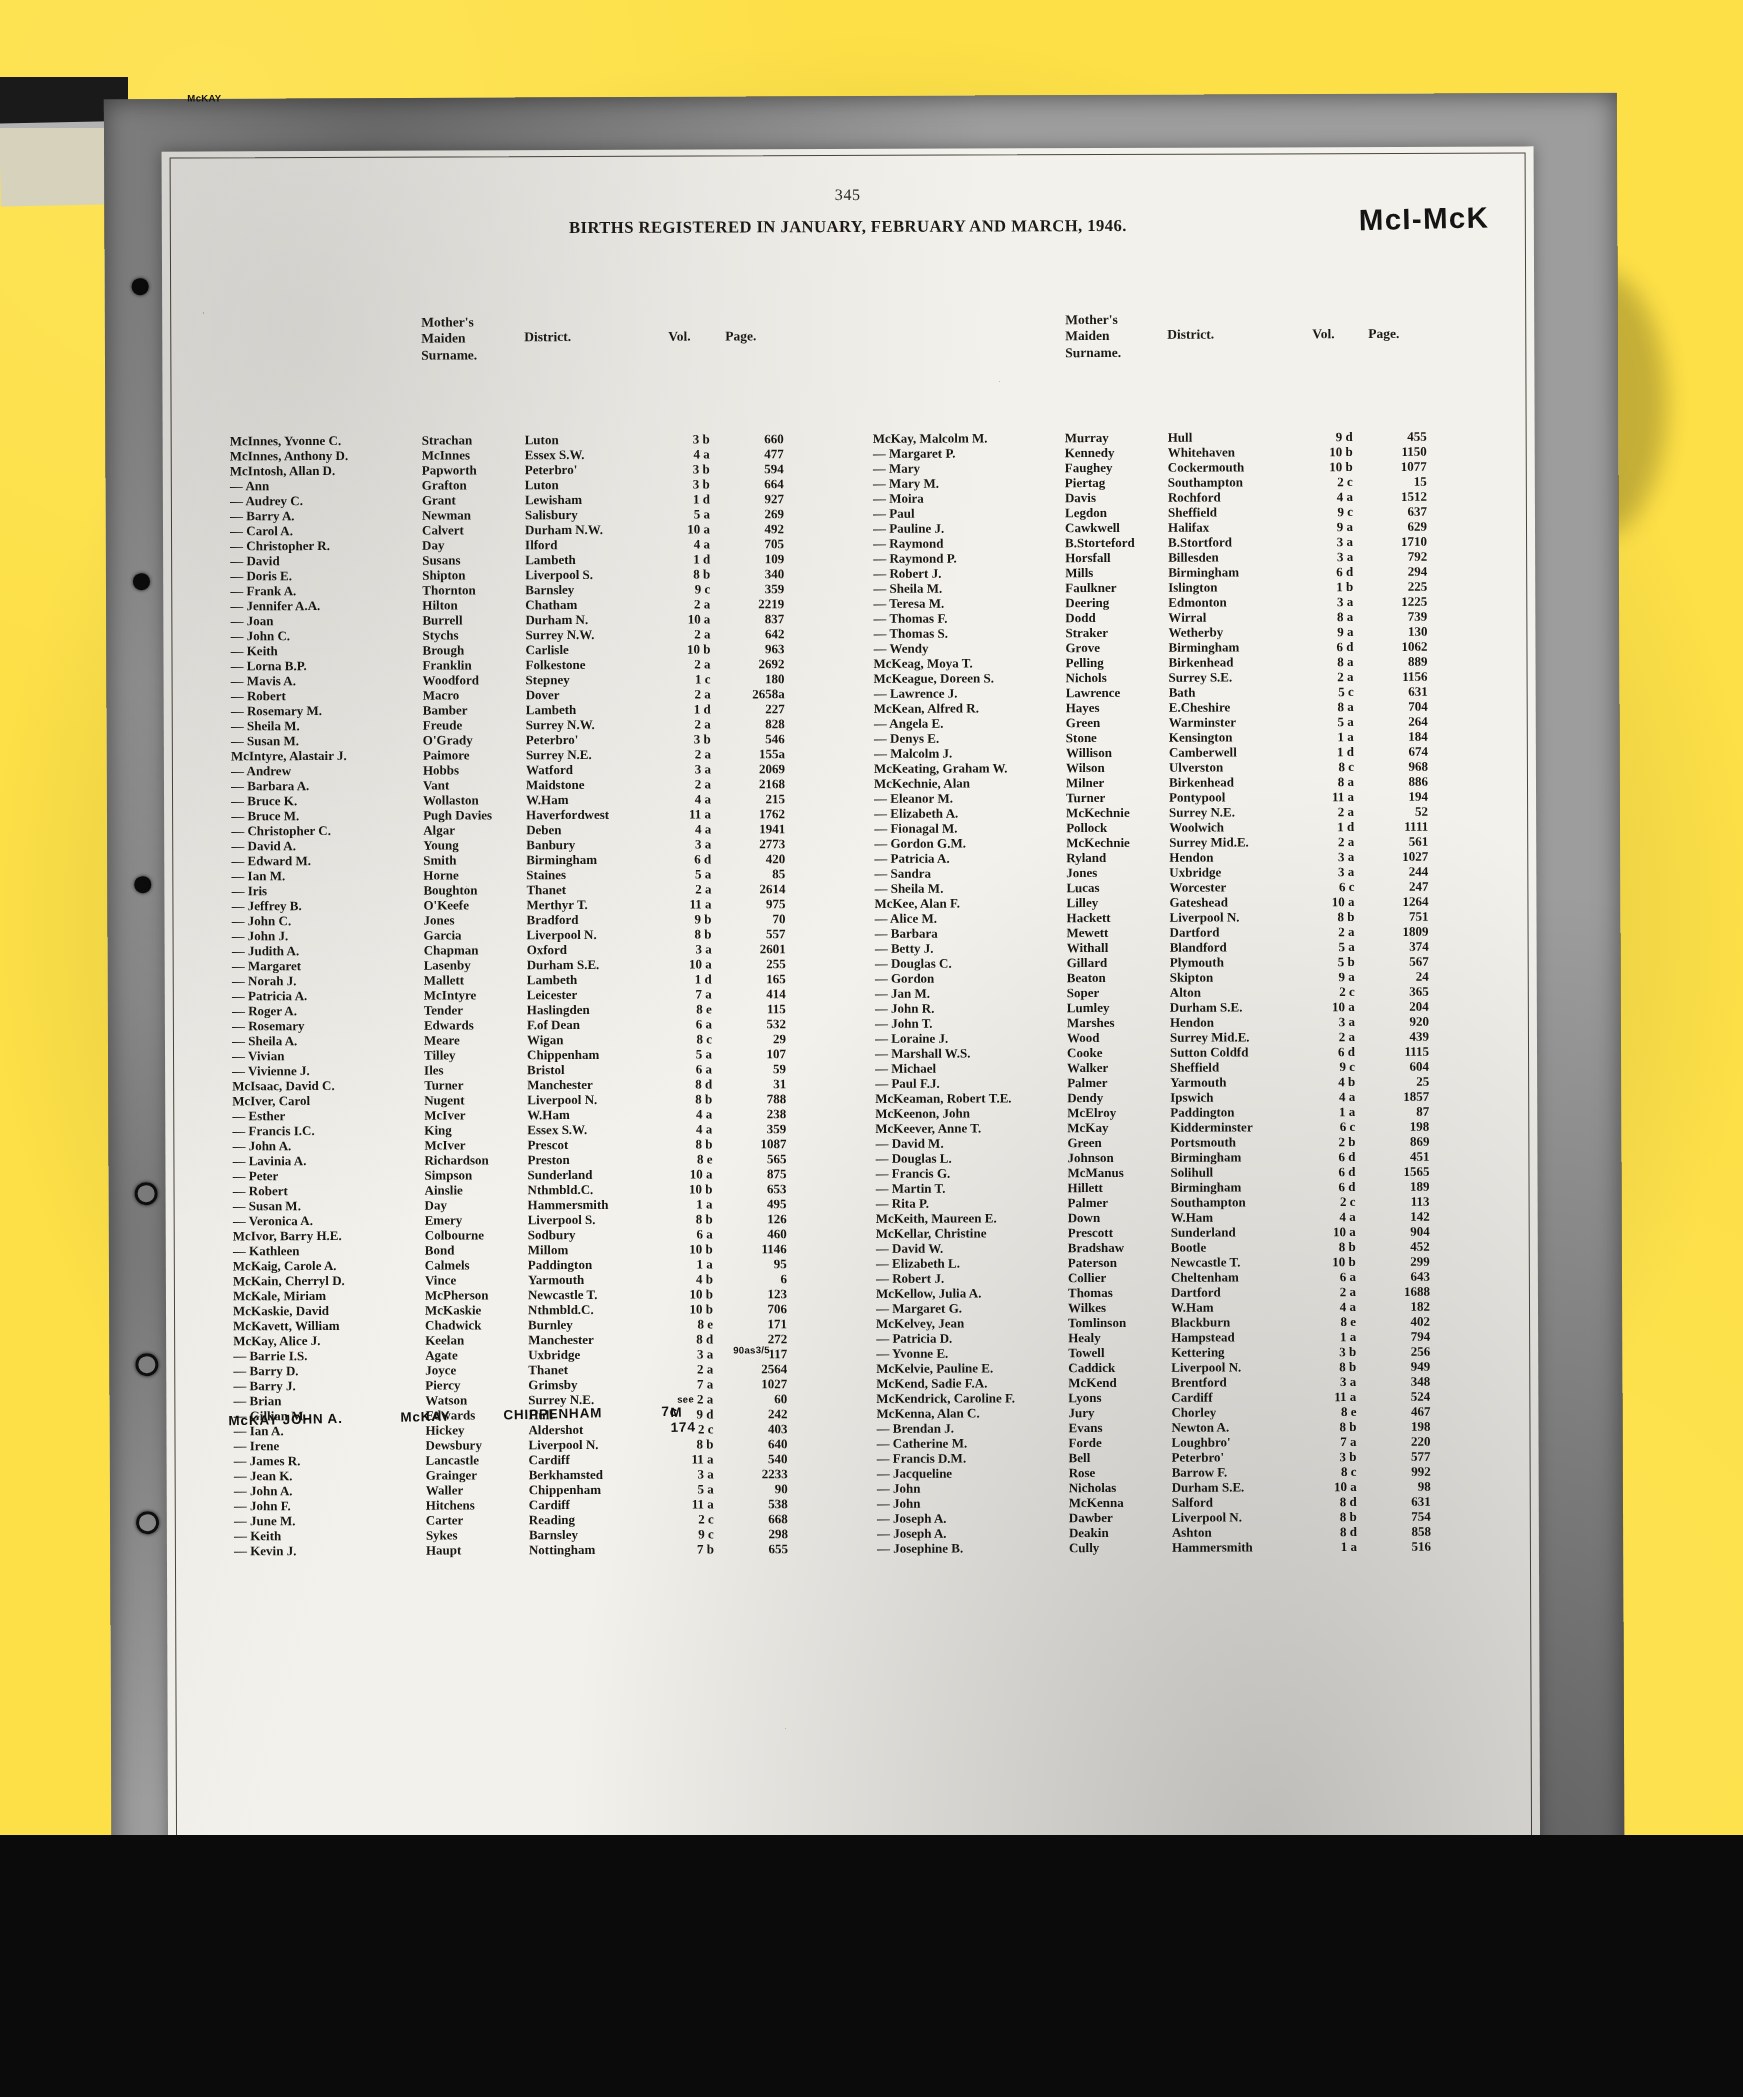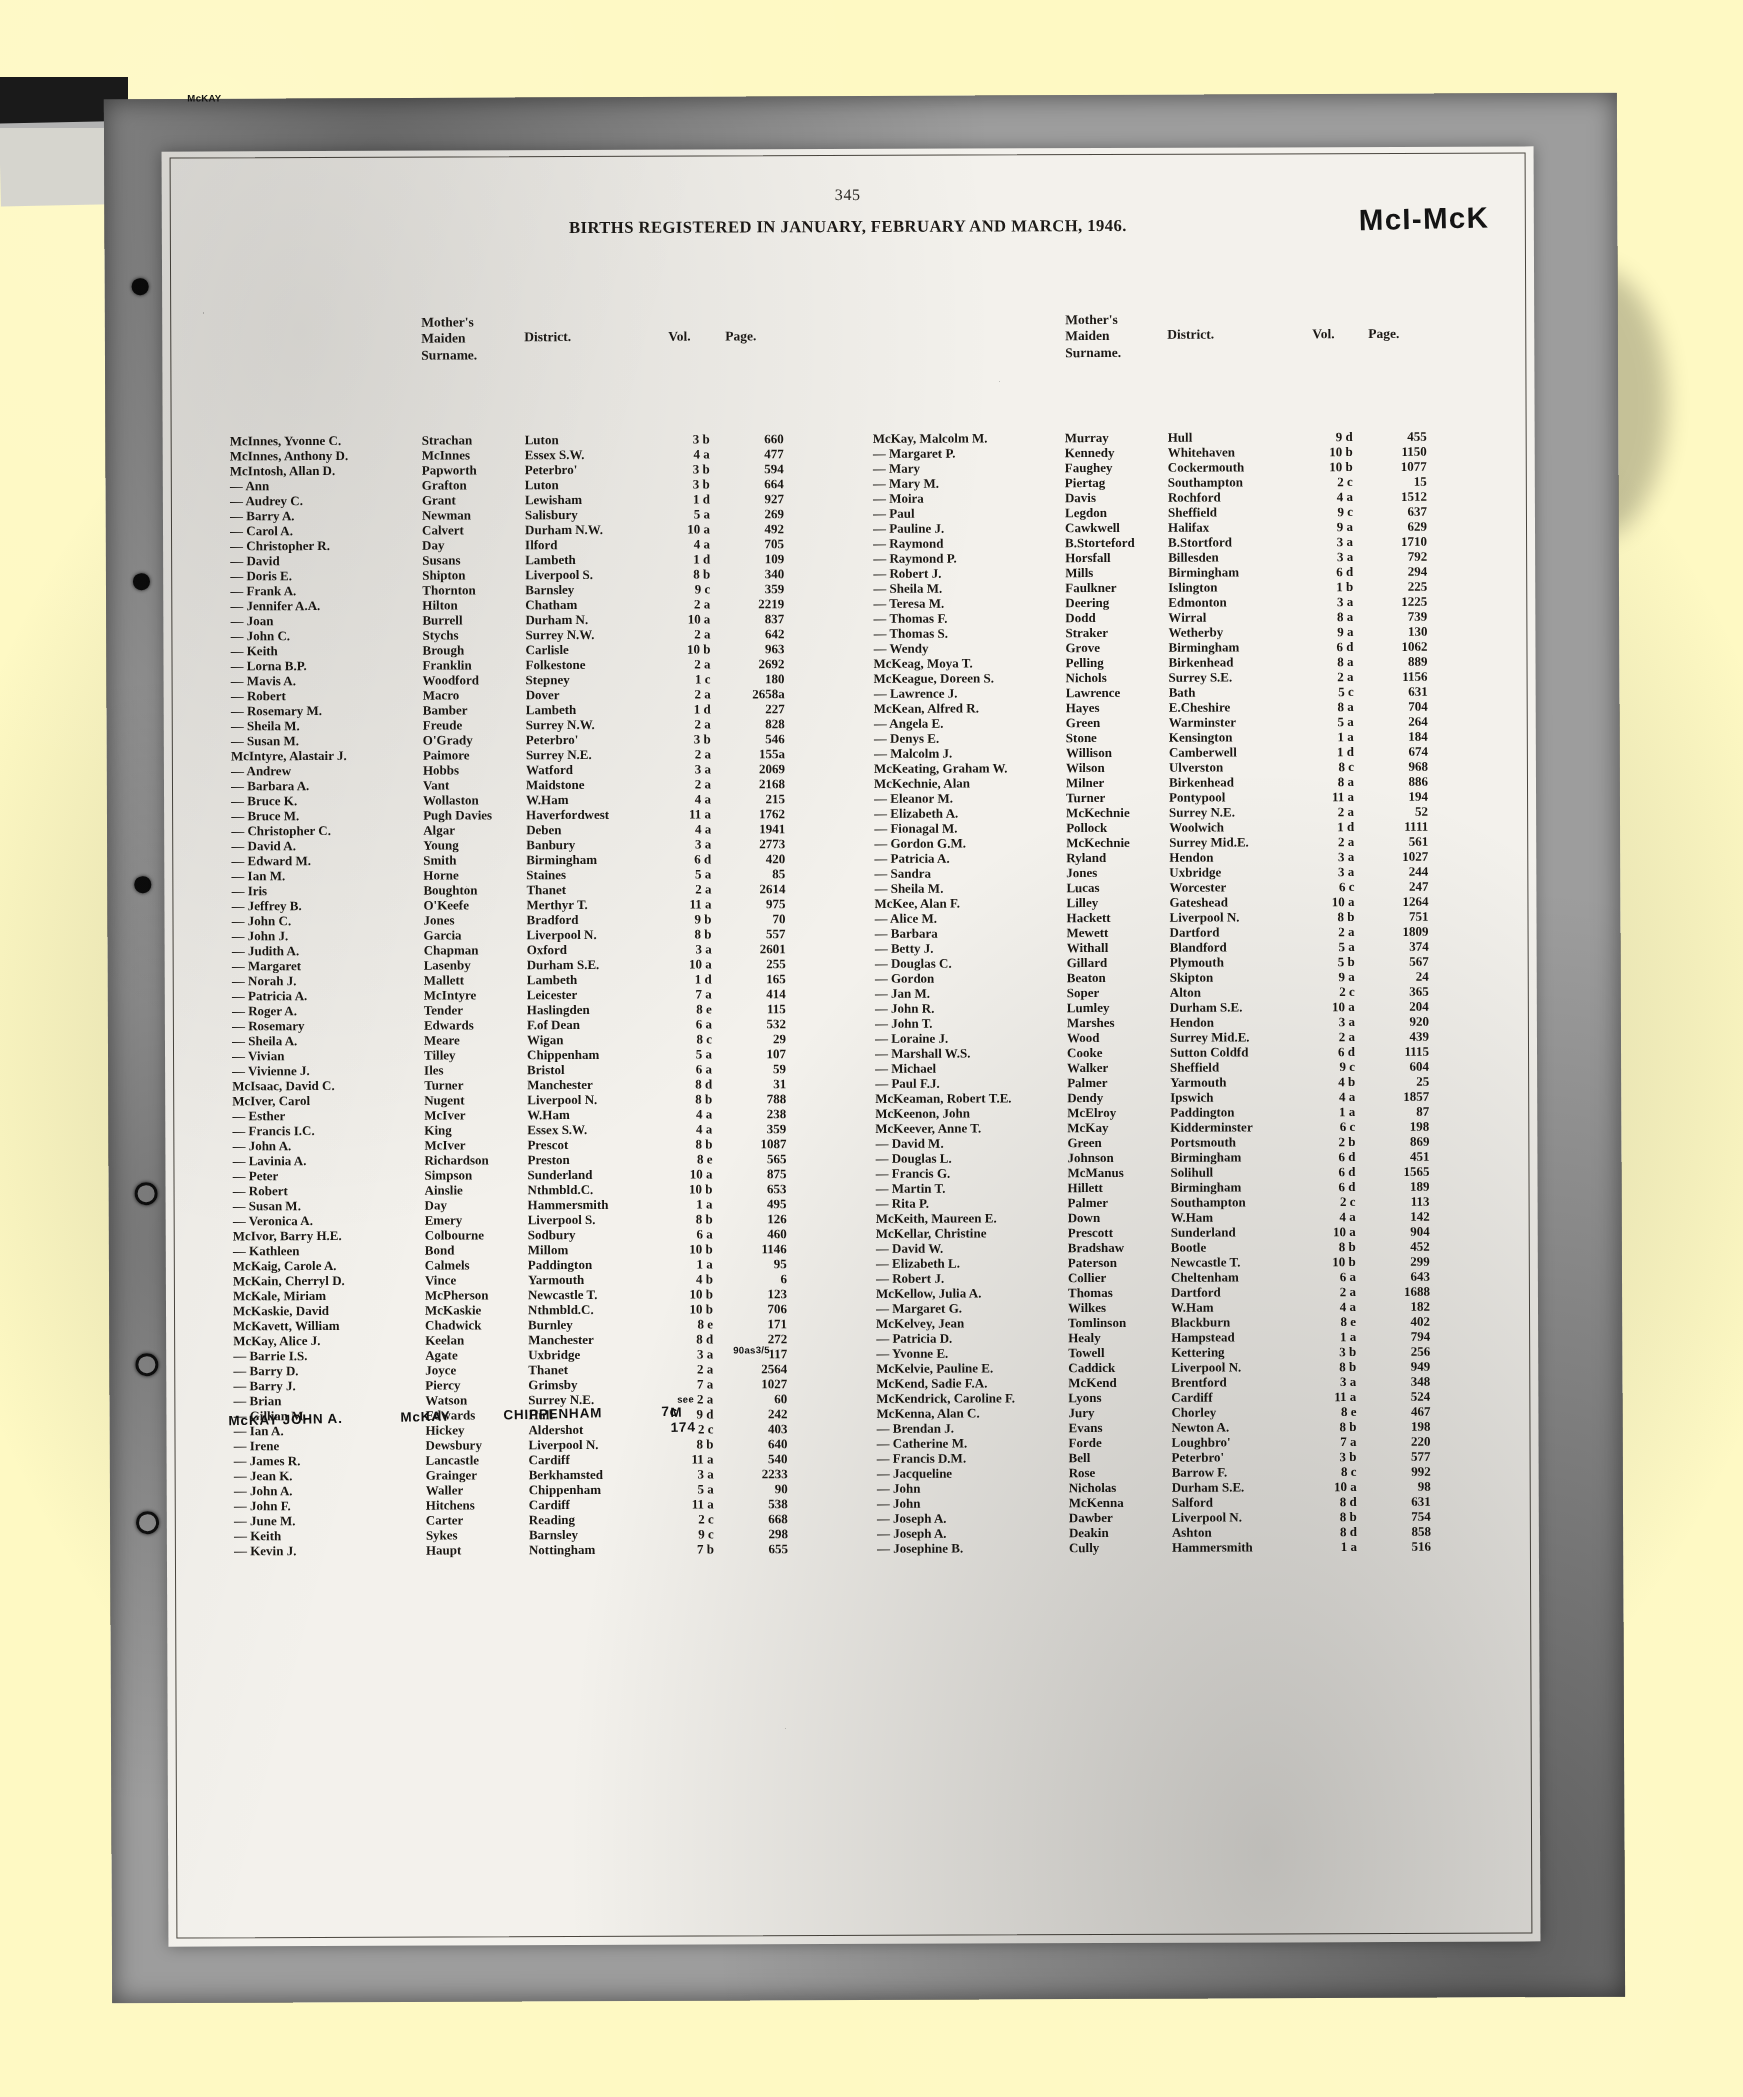--- a/index.html
+++ b/index.html
@@ -1,19 +1,19 @@
 <!DOCTYPE html>
 <html style="font-size:10.3px"><head>
 <meta charset="utf-8">
 <style>
   html,body{margin:0;padding:0;background:#0b0b0b;}
   body{width:1744px;height:2097px;font-family:"Liberation Serif",serif;overflow:hidden;}
 
   
-  .scan{position:relative;width:1744px;height:2097px;background:#fef9c3;overflow:hidden;}
+  .scan{position:relative;width:1744px;height:1835px;background:#fde047;overflow:hidden;}
   .scan:before{
     content:"";position:absolute;inset:0;
     background:
       radial-gradient(circle at 12% 6%, rgba(255,255,255,.09), transparent 28%),
       radial-gradient(circle at 85% 92%, rgba(255,255,255,.06), transparent 30%),
       radial-gradient(circle at 50% 50%, rgba(40,40,40,.4), transparent 70%);
     pointer-events:none;
   }
   
   .carrier{

